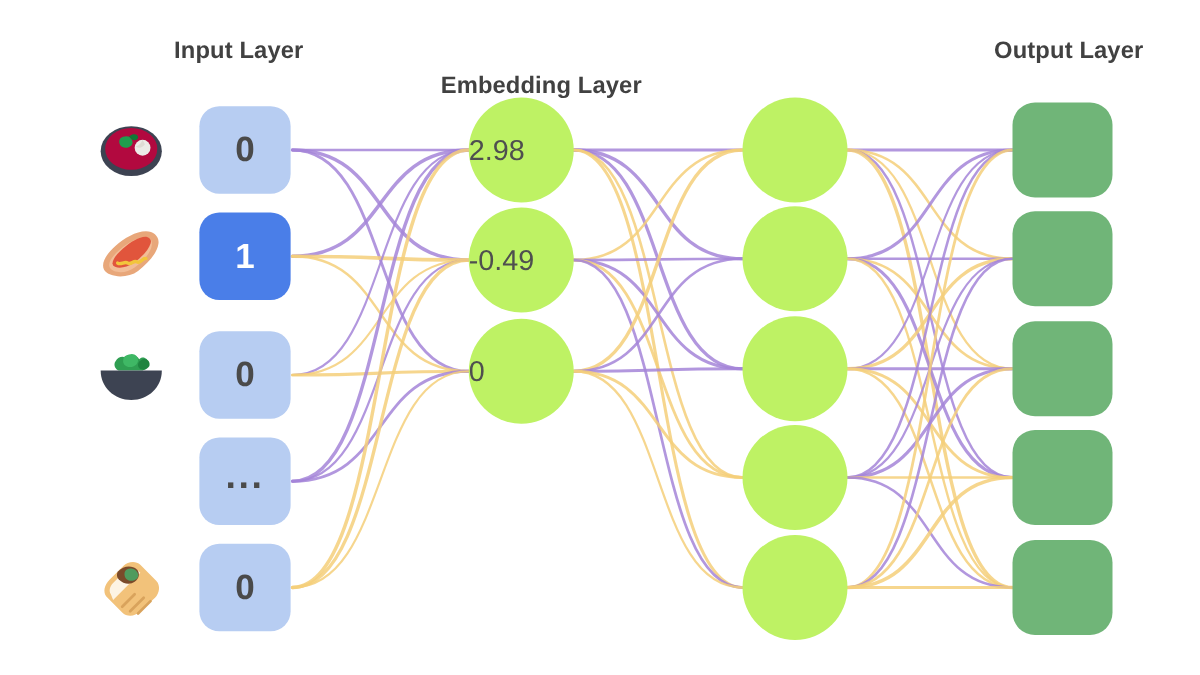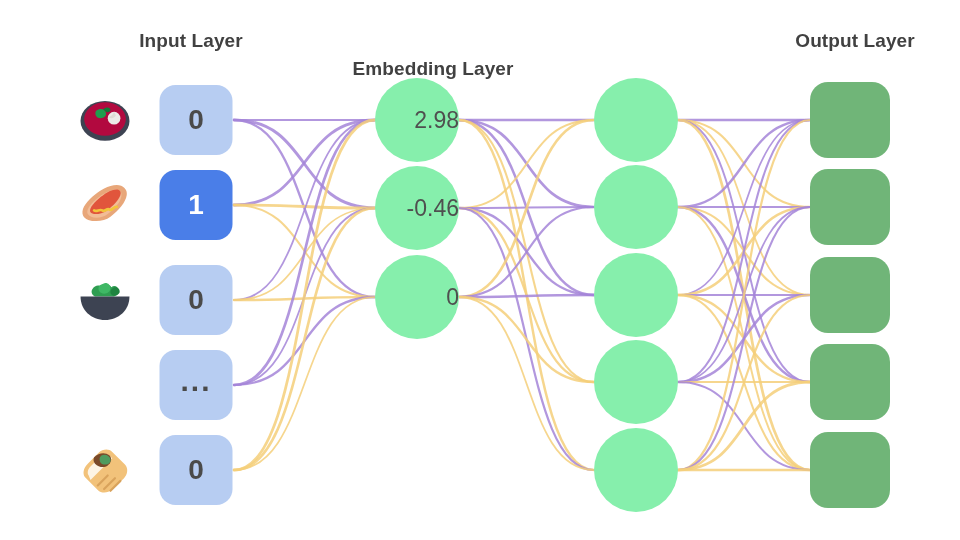--- a/index.html
+++ b/index.html
@@ -76,24 +76,24 @@
     letter-spacing: 2px;
     position: relative;
     top: -4px;
   }
 
   .circle-node {
     position: absolute;
     width: 84px;
     height: 84px;
     border-radius: 50%;
-    background: #86efac;
+    background: #bef264;
     display: flex;
     align-items: center;
-    justify-content: flex-end;
+    justify-content: flex-start;
     transform: translate(-50%, -50%);
   }
   .circle-node .val {
     font-size: 23px;
     color: #4f4f4f;
     line-height: 1;
     font-weight: normal;
   }
 
   .output-box {
@@ -225,21 +225,21 @@
       </div>
       <div class="input-box" style="left: 196px; top: 470px;">
         <span class="val">0</span>
       </div>
     </div>
   <div id="embedding-container">
       <div class="circle-node" style="left: 417px; top: 120px;">
         <span class="val">2.98</span>
       </div>
       <div class="circle-node" style="left: 417px; top: 208px;">
-        <span class="val">-0.46</span>
+        <span class="val">-0.49</span>
       </div>
       <div class="circle-node" style="left: 417px; top: 297px;">
         <span class="val">0</span>
       </div>
     </div>
   <div id="hidden-container">
       <div class="circle-node" style="left: 636px; top: 120px;">
         <span class="val"></span>
       </div>
       <div class="circle-node" style="left: 636px; top: 207px;">

